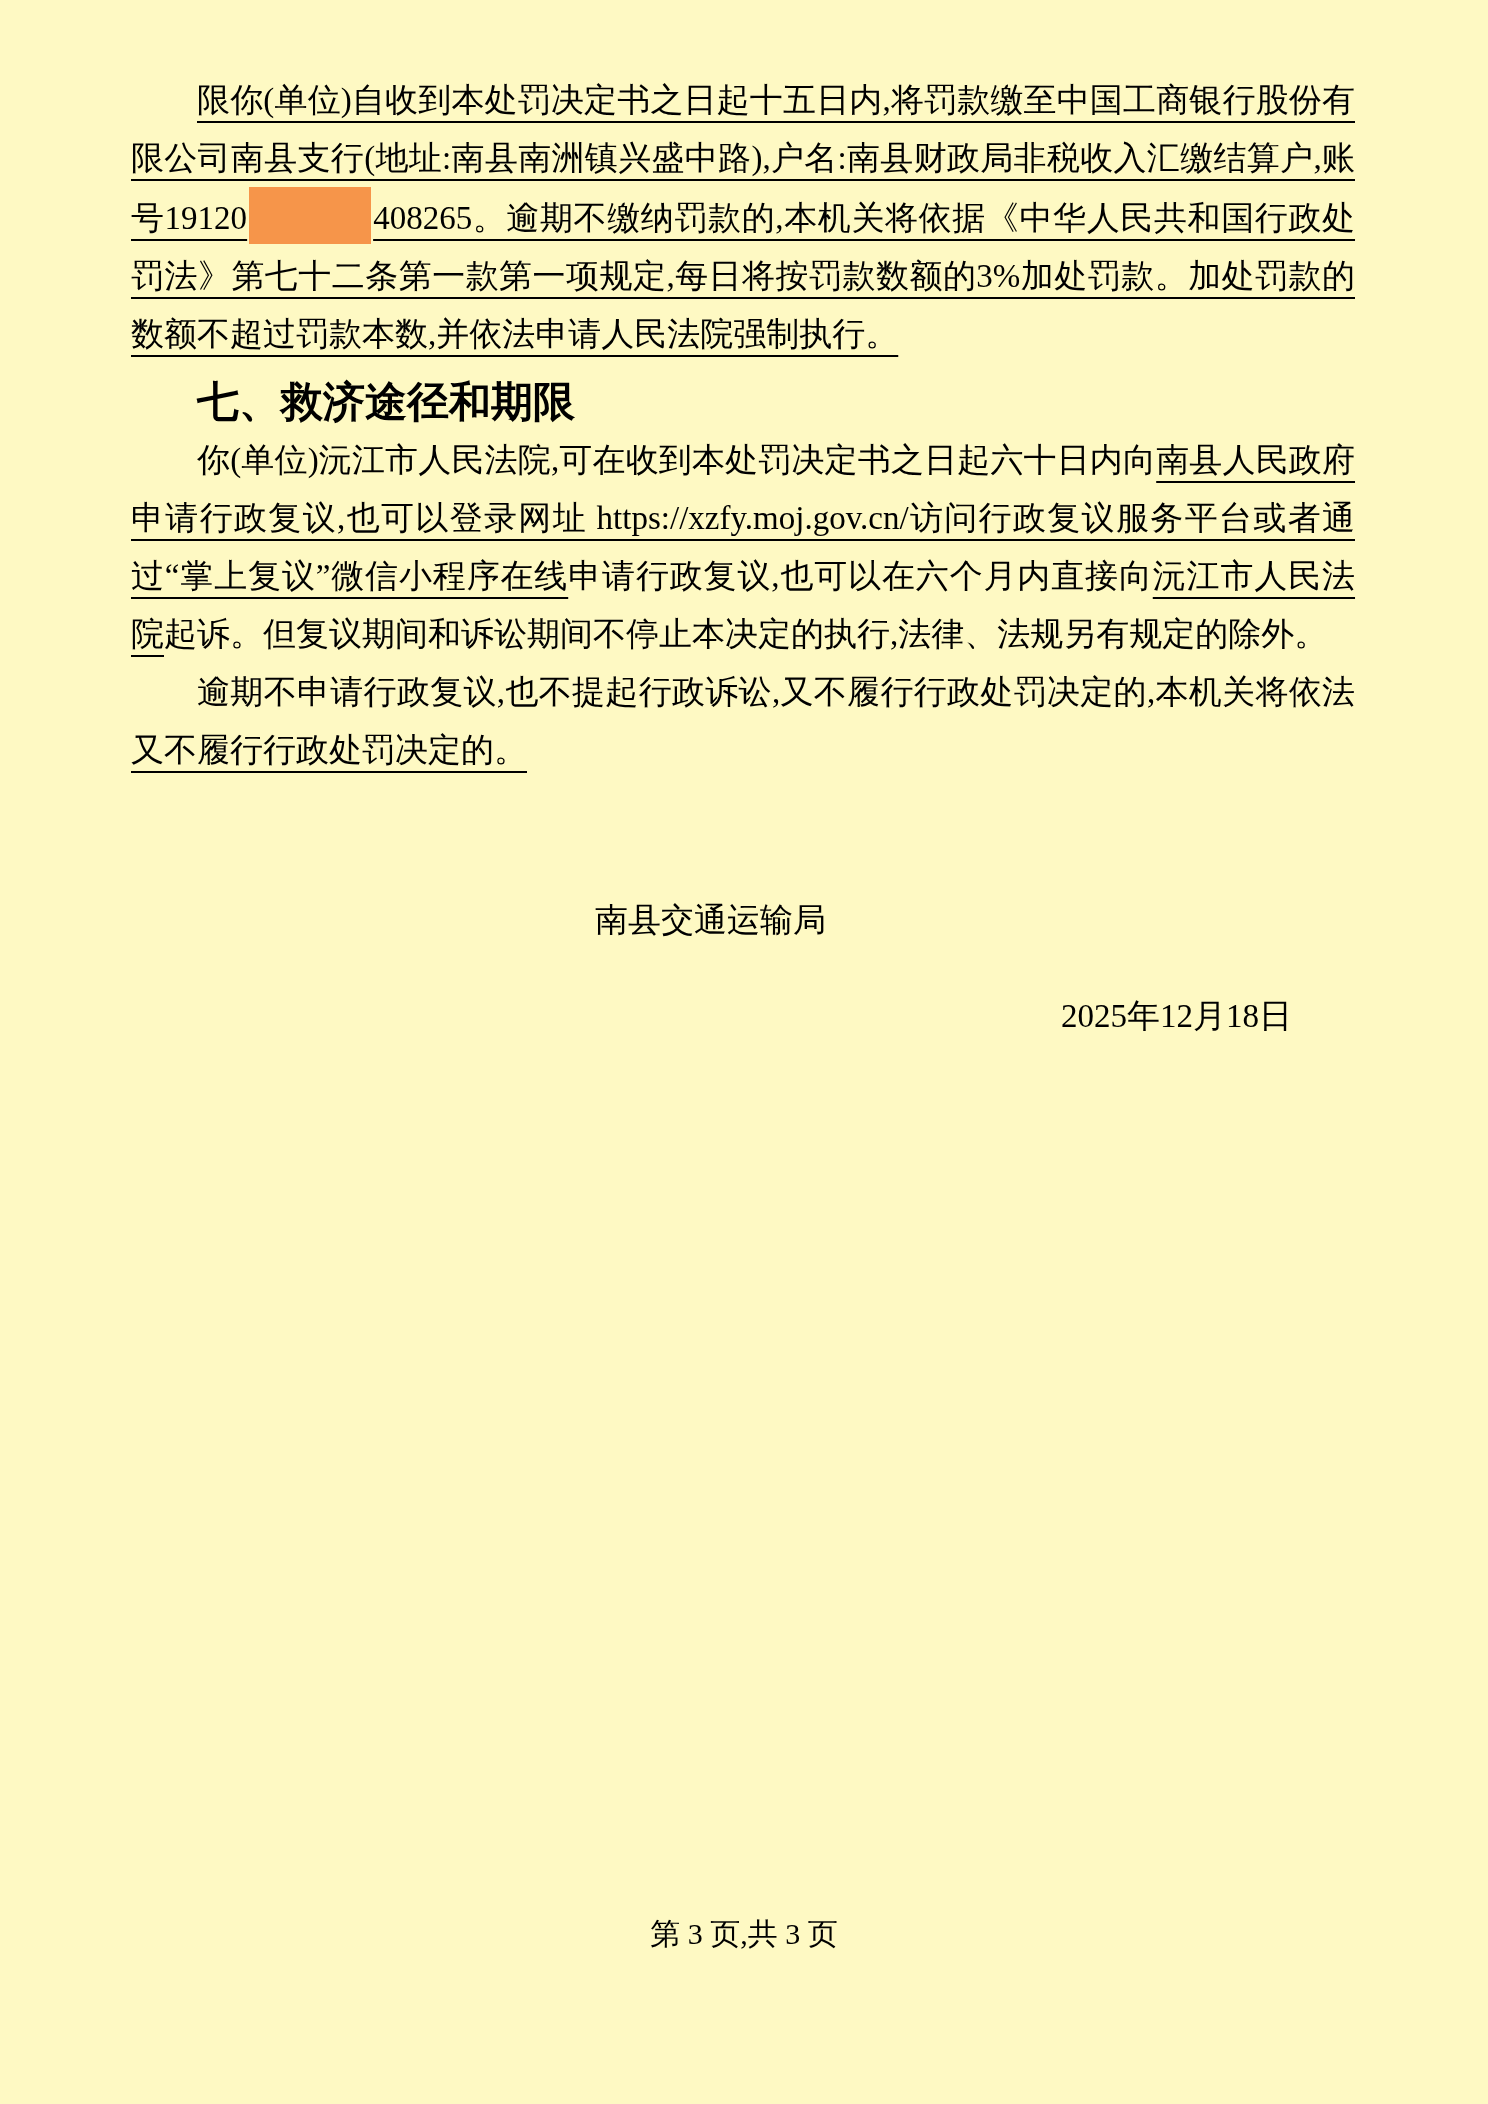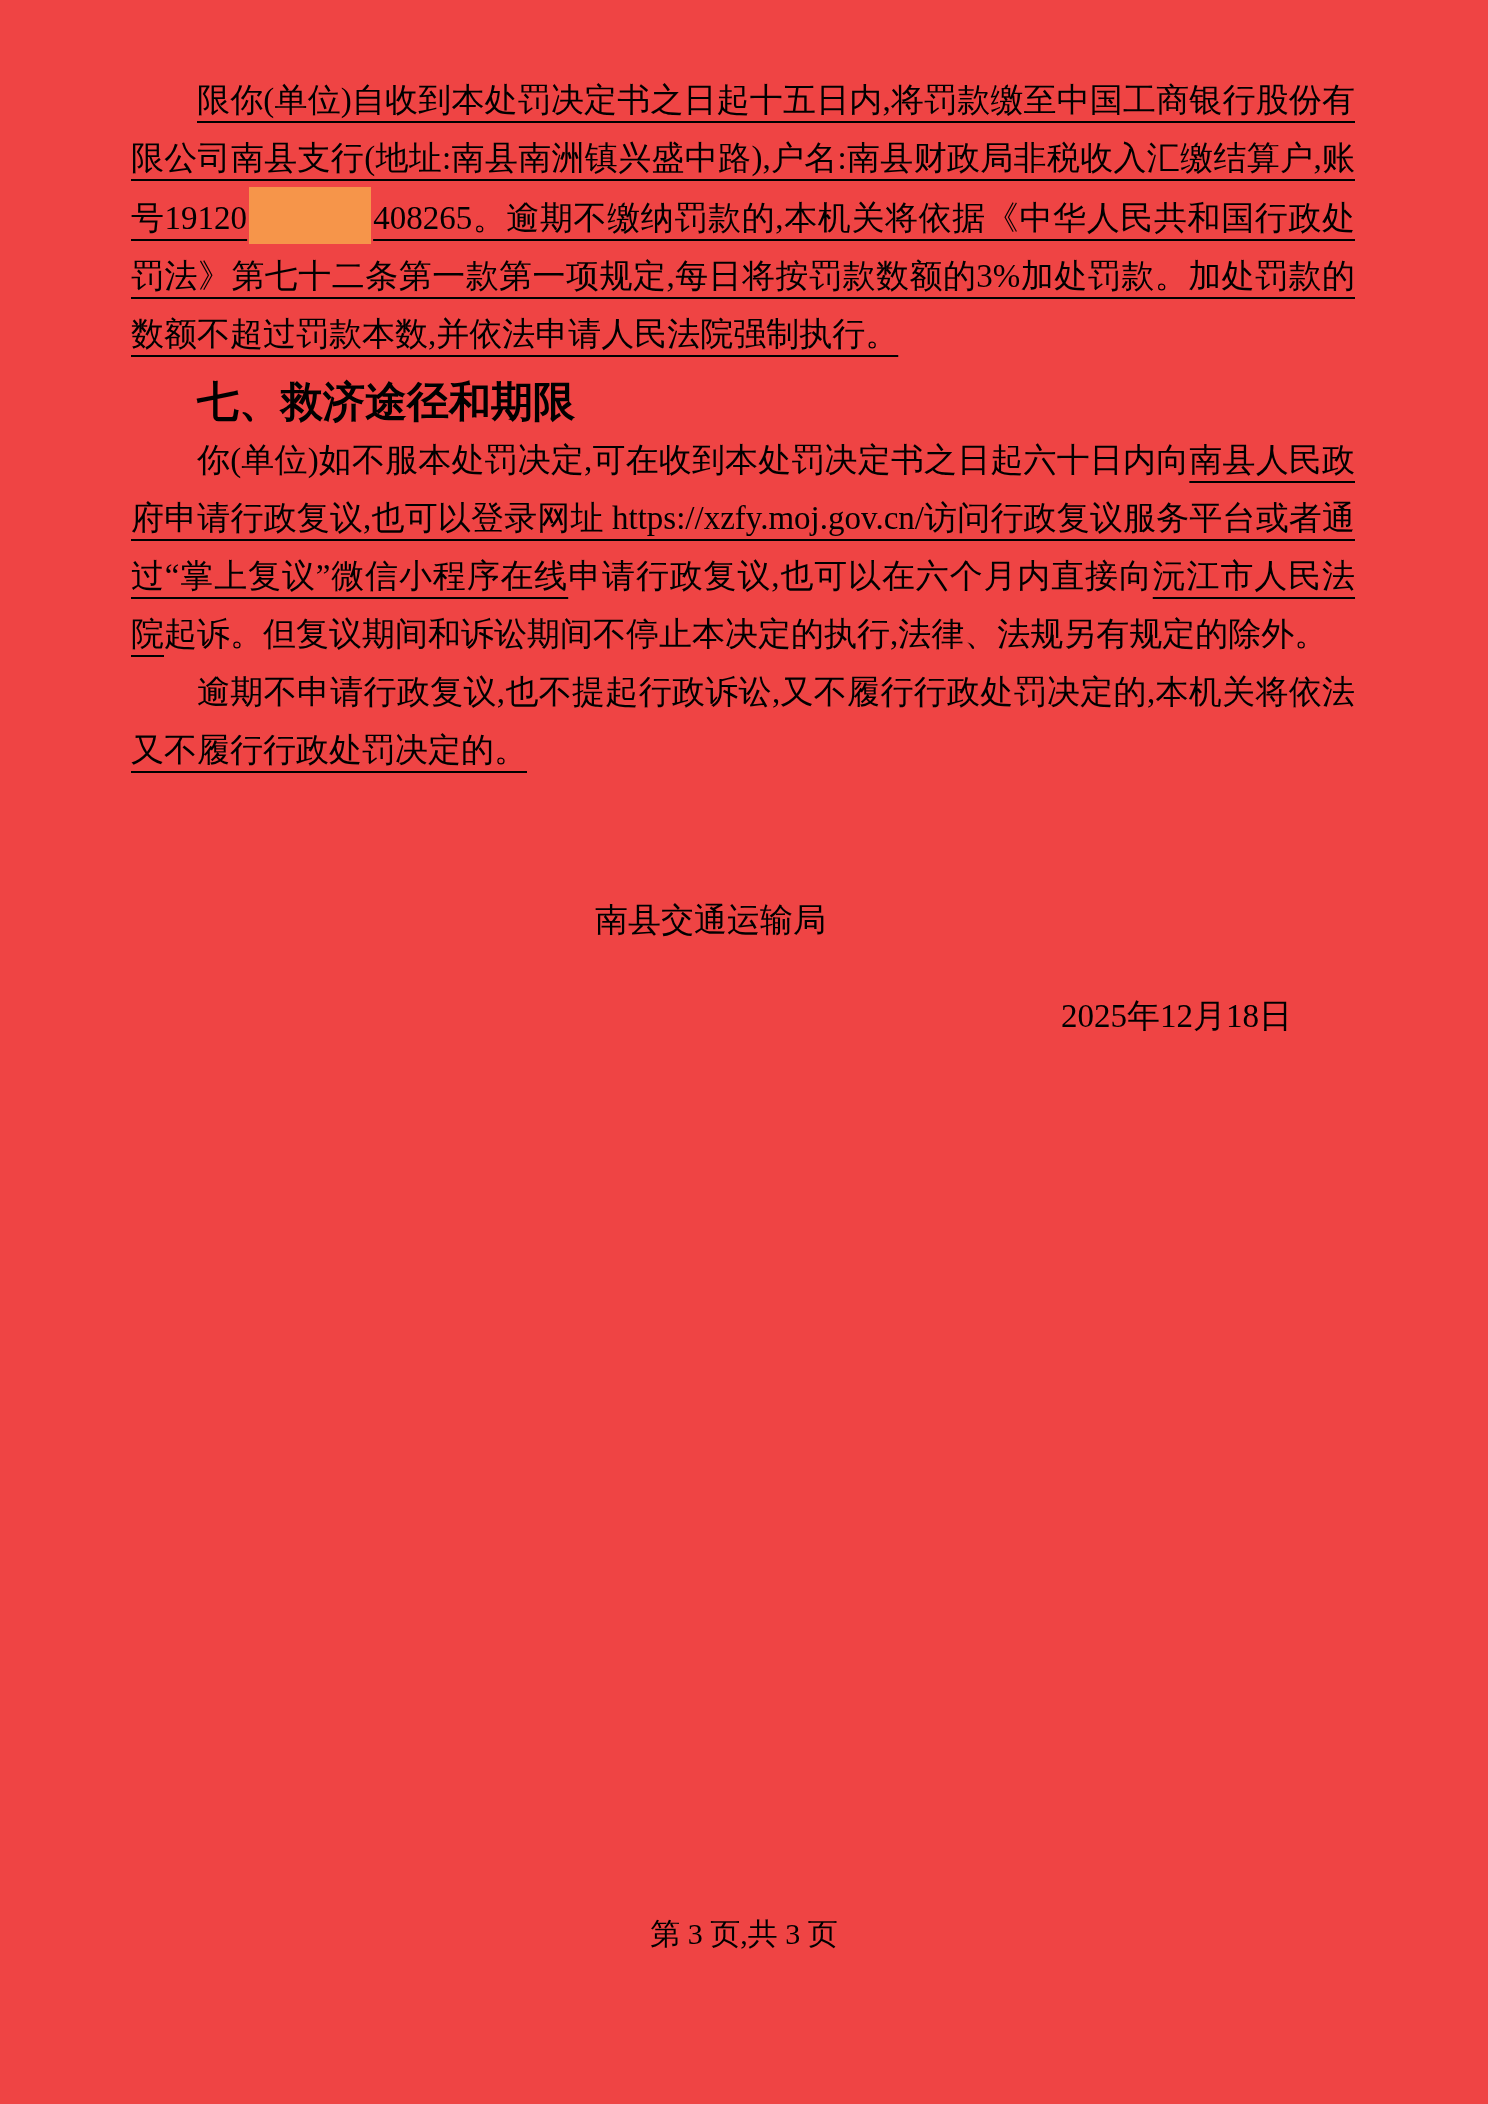--- a/index.html
+++ b/index.html
@@ -4,21 +4,21 @@
 <style>
   html, body {
     margin: 0;
     padding: 0;
     background: #ffffff;
   }
   .page {
     position: relative;
     width: 1488px;
     height: 2104px;
-    background: #ef4444;
+    background: #fef9c3;
     font-family: "Liberation Serif", "DejaVu Serif", serif;
     color: #000000;
     overflow: hidden;
     box-sizing: border-box;
   }
   .content {
     position: absolute;
     top: 71px;
     left: 131px;
     width: 1224px;
@@ -80,21 +80,21 @@
 </head>
 <body>
 
 <div class="page">
   <div class="content">
 
     <p class="para"><span class="u">限你(单位)自收到本处罚决定书之日起十五日内,将罚款缴至中国工商银行股份有限公司南县支行(地址:南县南洲镇兴盛中路),户名:南县财政局非税收入汇缴结算户,账号19120</span><span class="redact" style="background: rgb(246, 149, 74);"></span><span class="u">408265。逾期不缴纳罚款的,本机关将依据《中华人民共和国行政处罚法》第七十二条第一款第一项规定,每日将按罚款数额的3%加处罚款。加处罚款的数额不超过罚款本数,并依法申请人民法院强制执行。</span></p>
 
     <h3 class="heading">七、救济途径和期限</h3>
 
-    <p class="para"><span>你(单位)如不服本处罚决定,可在收到本处罚决定书之日起六十日内向</span><span class="u">南县人民政府申请行政复议,也可以登录网址 https://xzfy.moj.gov.cn/访问行政复议服务平台或者通过“掌上复议”微信小程序在线</span><span>申请行政复议,也可以在六个月内直接向</span><span class="u">沅江市人民法院</span><span>起诉。但复议期间和诉讼期间不停止本决定的执行,法律、法规另有规定的除外。</span></p>
+    <p class="para"><span>你(单位)沅江市人民法院,可在收到本处罚决定书之日起六十日内向</span><span class="u">南县人民政府申请行政复议,也可以登录网址 https://xzfy.moj.gov.cn/访问行政复议服务平台或者通过“掌上复议”微信小程序在线</span><span>申请行政复议,也可以在六个月内直接向</span><span class="u">沅江市人民法院</span><span>起诉。但复议期间和诉讼期间不停止本决定的执行,法律、法规另有规定的除外。</span></p>
 
     <p class="para"><span>逾期不申请行政复议,也不提起行政诉讼,又不履行行政处罚决定的,本机关将依法</span><span class="u">又不履行行政处罚决定的。</span></p>
 
     <div class="signature-block">南县交通运输局</div>
 
     <div class="date-line">2025年12月18日</div>
 
   </div>
 
   <div class="footer">第 3 页,共 3 页</div>

